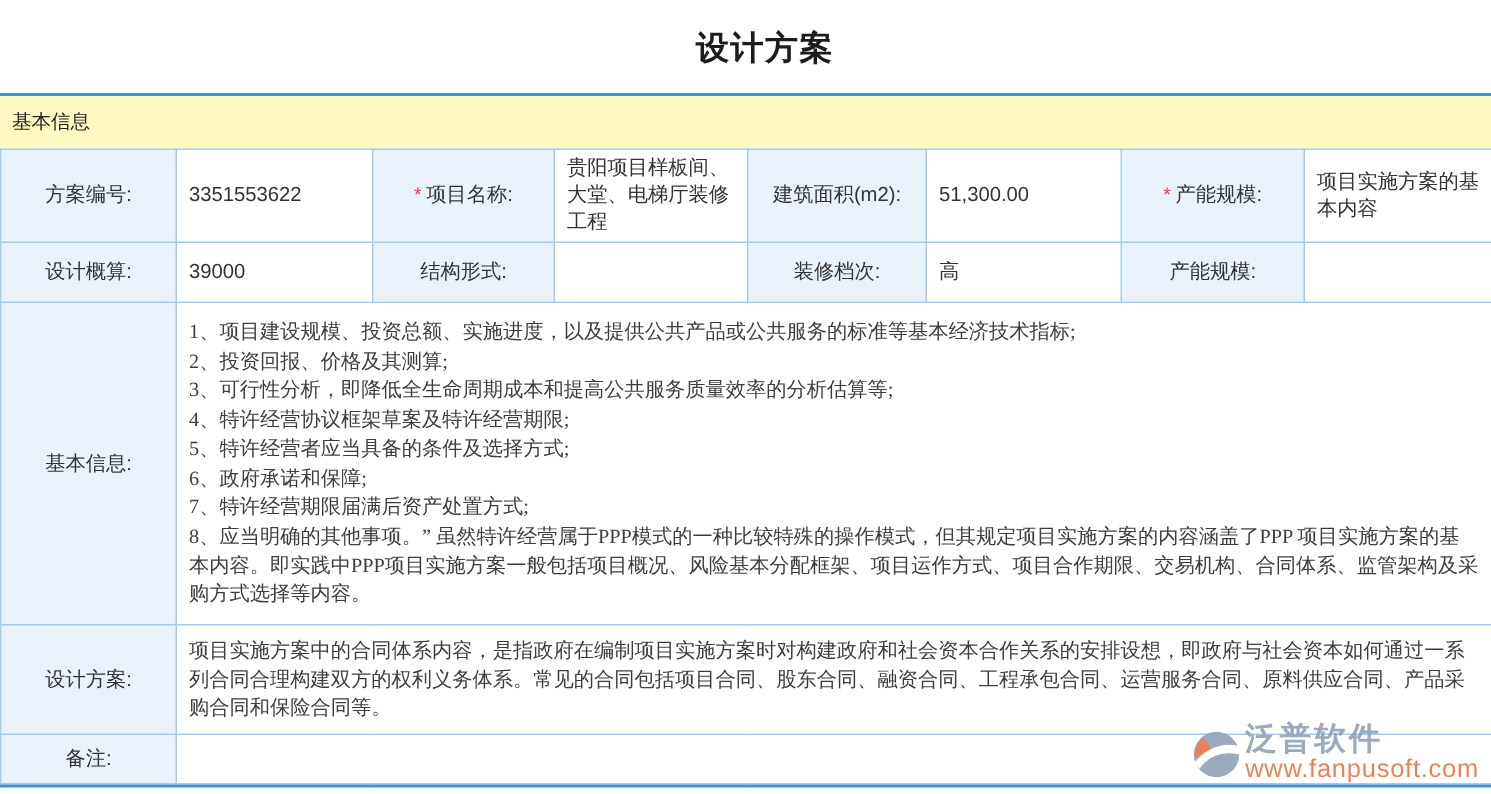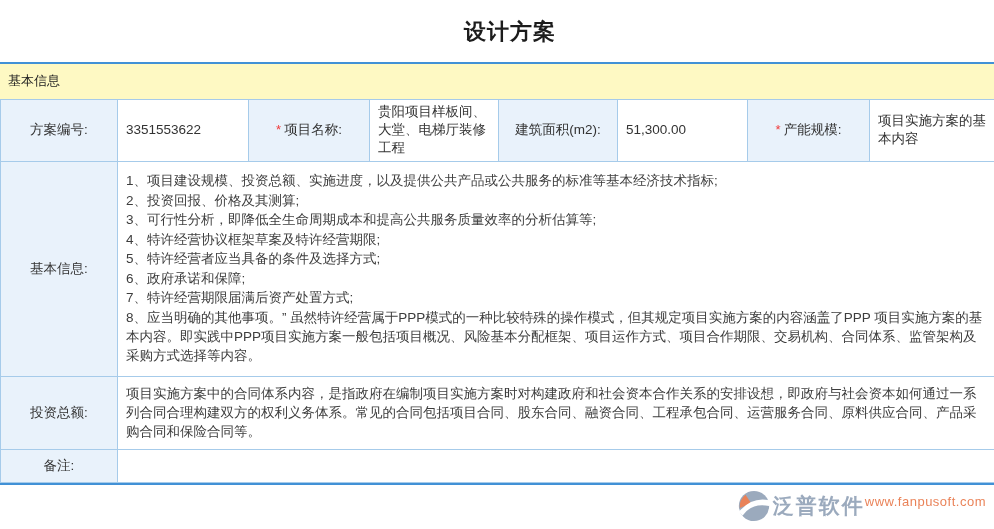--- a/index.html
+++ b/index.html
@@ -62,43 +62,44 @@
   .req {
     color: #f03b3b;
     margin-right: 3px;
     font-size: 13px;
   }
   .multiline {
     white-space: pre-line;
     line-height: 1.44;
     color: #3d3d3d;
     font-size: 13.5px;
+    font-family: Liberation Serif, serif;
   }
   .accent-bottom-line {
     border-top: 2px solid #4191d6;
   }
   .watermark {
     position: absolute;
     right: 8px;
     bottom: 6px;
     display: flex;
     align-items: center;
     gap: 2px;
     opacity: 0.92;
   }
-  .wm-text { display: flex; flex-direction: row; align-items: flex-start; }
+  .wm-text { display: flex; flex-direction: column; align-items: flex-start; }
   .wm-brand {
     font-size: 21px;
     font-weight: bold;
     color: #93a3b8;
     letter-spacing: 2px;
     line-height: 1.05;
   }
   .wm-url {
-    font-size: 13px;
+    font-size: 17px;
     color: #e8784a;
     line-height: 1.1;
     letter-spacing: 0.5px;
   }
 </style>
 </head>
 <body>
 
 <div class="page-title">设计方案</div>
 
@@ -129,38 +130,56 @@
     <td class="value-cell">贵阳项目样板间、大堂、电梯厅装修工程</td>
     <td class="label-cell">
       <span>建筑面积(m2):</span>
     </td>
     <td class="value-cell">51,300.00</td>
     <td class="label-cell">
       <span class="req">*</span><span>产能规模:</span>
     </td>
     <td class="value-cell">项目实施方案的基本内容</td>
   </tr>
+  <tr class="row-short">
+    <td class="label-cell">
+      <span>设计概算:</span>
+    </td>
+    <td class="value-cell">39000</td>
+    <td class="label-cell">
+      <span>结构形式:</span>
+    </td>
+    <td class="value-cell"></td>
+    <td class="label-cell">
+      <span>装修档次:</span>
+    </td>
+    <td class="value-cell">高</td>
+    <td class="label-cell">
+      <span>产能规模:</span>
+    </td>
+    <td class="value-cell"></td>
+  </tr>
   <tr class="row-func">
     <td class="label-cell">
       <span>基本信息:</span>
     </td>
     <td class="value-cell" colspan="7">
       <div class="multiline">1、项目建设规模、投资总额、实施进度，以及提供公共产品或公共服务的标准等基本经济技术指标;
 2、投资回报、价格及其测算;
 3、可行性分析，即降低全生命周期成本和提高公共服务质量效率的分析估算等;
  4、特许经营协议框架草案及特许经营期限;
 5、特许经营者应当具备的条件及选择方式;
 6、政府承诺和保障;
 7、特许经营期限届满后资产处置方式;
 8、应当明确的其他事项。”  虽然特许经营属于PPP模式的一种比较特殊的操作模式，但其规定项目实施方案的内容涵盖了PPP 项目实施方案的基本内容。即实践中PPP项目实施方案一般包括项目概况、风险基本分配框架、项目运作方式、项目合作期限、交易机构、合同体系、监管架构及采购方式选择等内容。</div>
     </td>
   </tr>
   <tr class="row-plan">
     <td class="label-cell">
-      <span>投资总额:</span>
+      <span>设计方案:</span>
     </td>
     <td class="value-cell" colspan="7">
       <div class="multiline">项目实施方案中的合同体系内容，是指政府在编制项目实施方案时对构建政府和社会资本合作关系的安排设想，即政府与社会资本如何通过一系列合同合理构建双方的权利义务体系。常见的合同包括项目合同、股东合同、融资合同、工程承包合同、运营服务合同、原料供应合同、产品采购合同和保险合同等。</div>
     </td>
   </tr>
   <tr class="row-note">
     <td class="label-cell">
       <span>备注:</span>
     </td>
     <td class="value-cell" colspan="7"></td>

